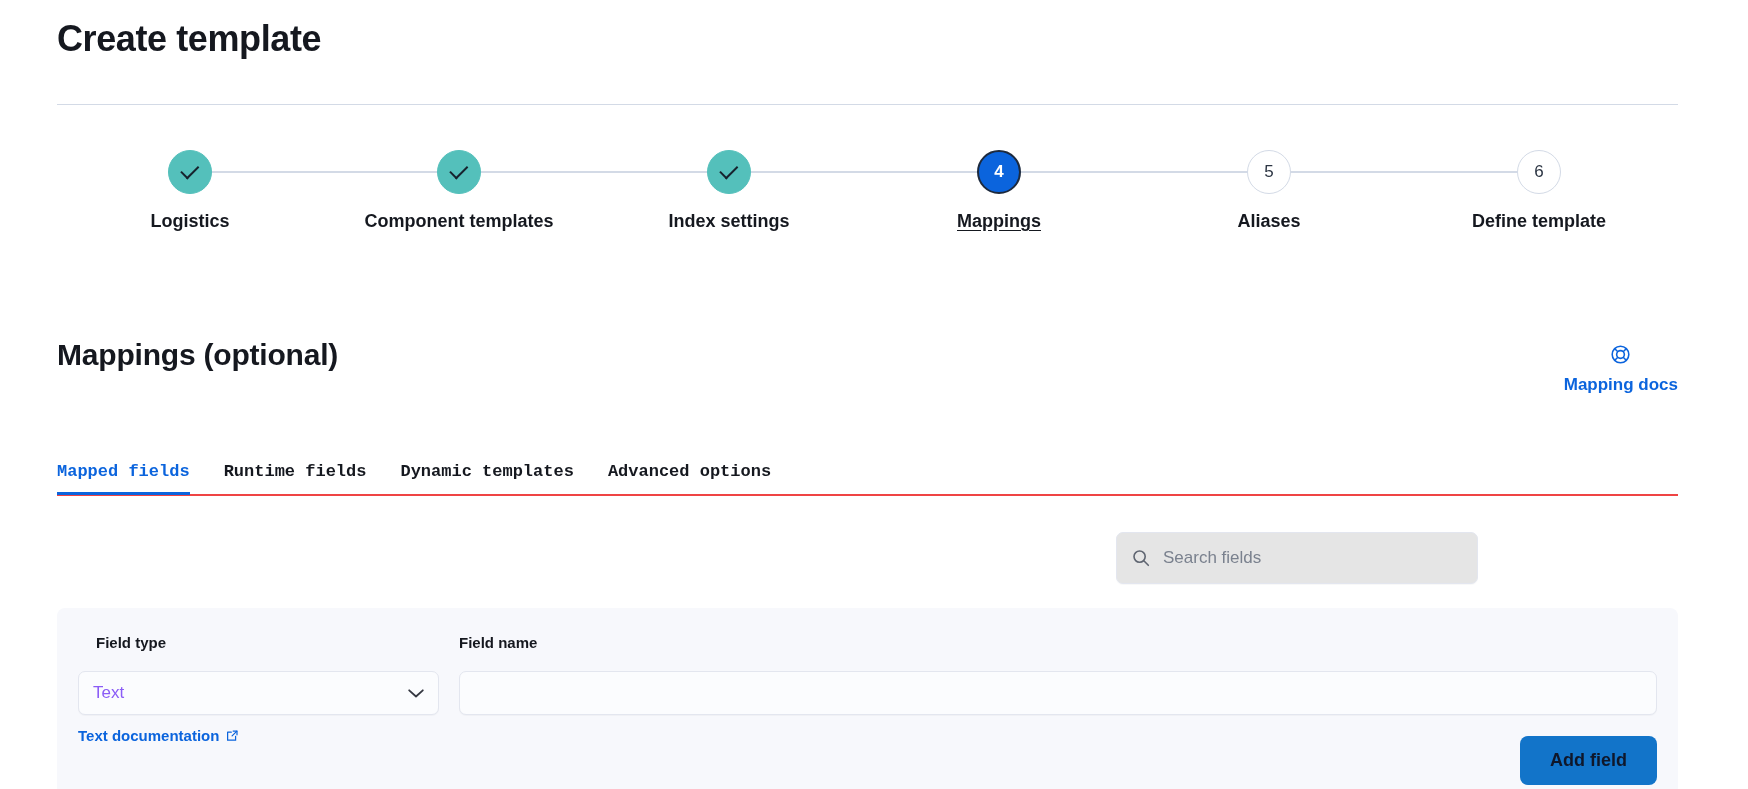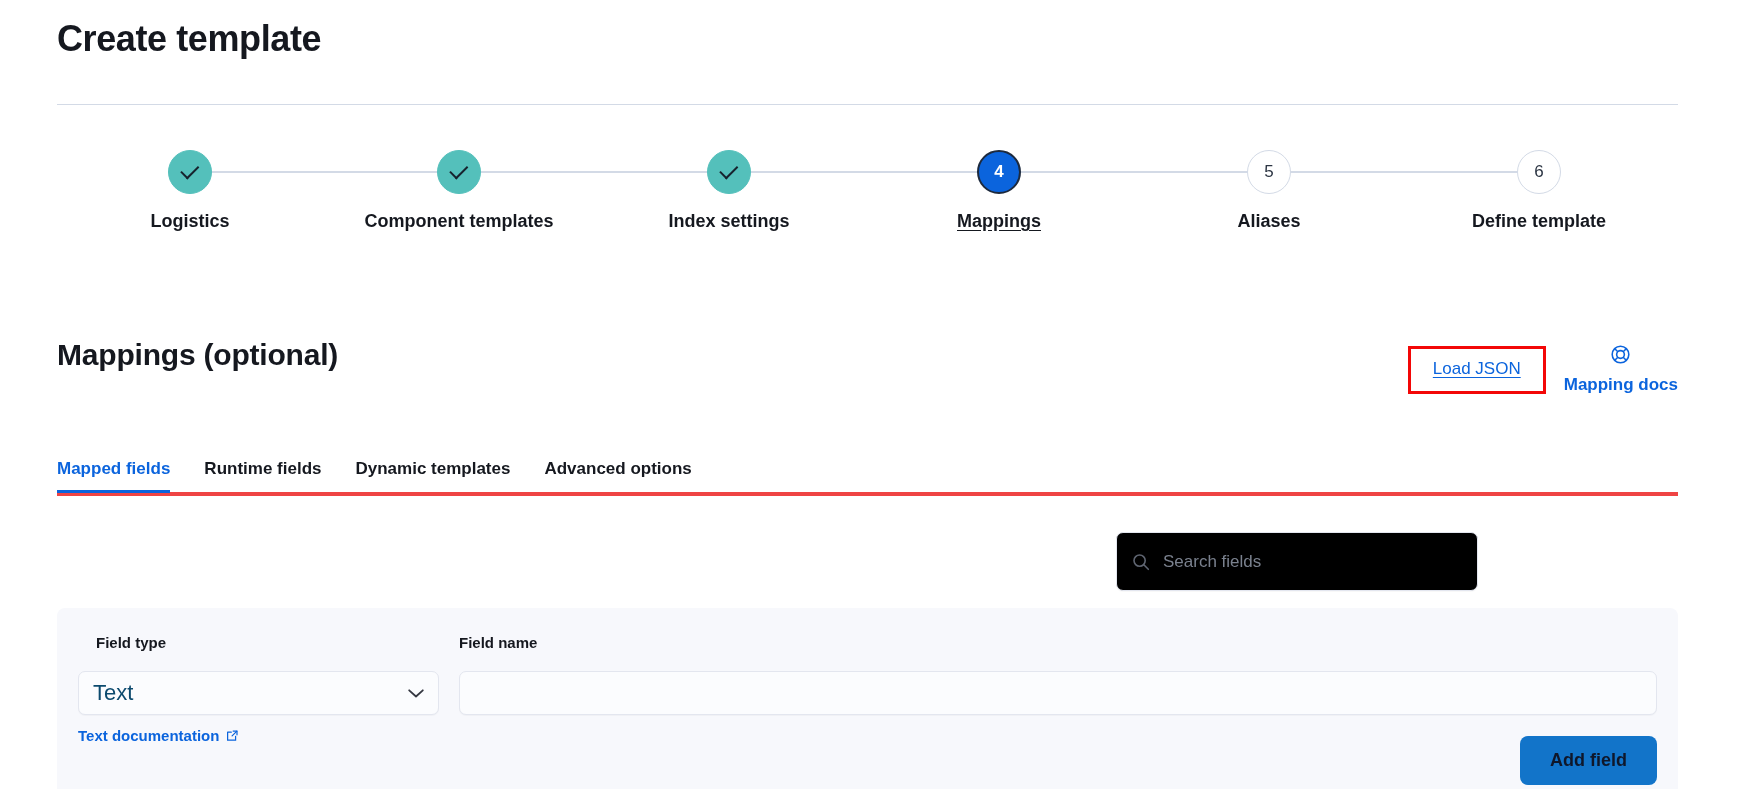--- a/index.html
+++ b/index.html
@@ -76,21 +76,21 @@
   .mapping-docs {
     display: flex; align-items: center; gap: 10px;
     color: #0b64dd; font-size: 17px; font-weight: 700; cursor: pointer; flex-direction: column;
   }
   .lifebuoy { width: 21px; height: 21px; display:block; }
 
   
   .tabs {
     position: absolute; left: 57px; top: 452px; width: 1621px;
     display: flex; align-items: flex-end; gap: 0;
-    border-bottom: 4px solid #ef4444; height: 44px;
+    border-bottom: 2px solid #ef4444; height: 44px; font-family: Liberation Mono, monospace;
   }
   .tab {
     font-size: 17px; font-weight: 700; color:#15181f;
     padding: 0 0 14px 0; margin-right: 34px; cursor: pointer;
     position: relative; top: 1px;
   }
   .tab.active { color:#0b64dd; box-shadow: inset 0 -3px 0 #0b64dd; }
 
   
   .define-row {
@@ -98,21 +98,21 @@
     font-size: 17px; color:#474c55;
   }
   .define-row .learn {
     color:#0b64dd; font-weight:700; text-decoration: none; cursor: pointer;
   }
   .ext-icon { display:inline-block; width:14px; height:14px; vertical-align: -1px; margin-left: 6px; }
 
   
   .search-box {
     position: absolute; right: 270px; top: 532px;
-    width: 362px; height: 59px; background:#000000;
+    width: 362px; height: 52px; background:#e5e5e5;
     border: 1px solid #e3e6ef; border-radius: 7px;
     display:flex; align-items:center; padding: 0 14px; gap: 12px;
     box-shadow: 0 1px 1px rgba(0,0,0,0.03);
   }
   .search-placeholder { font-size:17px; color:#7a818e; }
 
   
   .field-panel {
     position: absolute; left: 57px; top: 608px;
     width: 1621px; height: 181px;
@@ -120,21 +120,21 @@
   }
   .panel-label {
     position:absolute; font-size:15px; font-weight:700; color:#15181f;
   }
   .select-box {
     position:absolute; left: 21px; top: 63px; width: 361px; height: 44px;
     background:#fbfcfe; border:1px solid #e3e6ef; border-radius:7px;
     display:flex; align-items:center; justify-content:space-between;
     padding: 0 14px; cursor:pointer; box-shadow: 0 1px 1px rgba(0,0,0,0.03);
   }
-  .select-value { font-size:22px; color:#0c4a6e; }
+  .select-value { font-size:17px; color:#8b5cf6; }
   .chev { width:16px; height:9px; }
   .doc-link {
     position:absolute; left:21px; top: 119px;
     font-size:15px; font-weight:700; color:#0b64dd; cursor:pointer;
     display:flex; align-items:center;
   }
   .name-input {
     position:absolute; left: 402px; top: 63px; width: 1198px; height: 44px;
     background:#fbfcfe; border:1px solid #e3e6ef; border-radius:7px;
     box-shadow: 0 1px 1px rgba(0,0,0,0.03);
@@ -196,23 +196,20 @@
       <div class="step-circle todo">
         <span>6</span>
       </div>
       <div class="step-label">Define template</div>
     </div>
   </div>
 
   <div class="section-title">Mappings (optional)</div>
 
   <div class="head-actions">
-    <div class="redbox">
-      <span class="link-blue">Load JSON</span>
-    </div>
     <div class="mapping-docs">
       <svg class="lifebuoy" viewBox="0 0 24 24">
         <circle cx="12" cy="12" r="9.5" fill="none" stroke="#0b64dd" stroke-width="1.8"></circle>
         <circle cx="12" cy="12" r="4.4" fill="none" stroke="#0b64dd" stroke-width="1.8"></circle>
         <line x1="5.2" y1="5.2" x2="8.9" y2="8.9" stroke="#0b64dd" stroke-width="1.8"></line>
         <line x1="15.1" y1="15.1" x2="18.8" y2="18.8" stroke="#0b64dd" stroke-width="1.8"></line>
         <line x1="18.8" y1="5.2" x2="15.1" y2="8.9" stroke="#0b64dd" stroke-width="1.8"></line>
         <line x1="8.9" y1="15.1" x2="5.2" y2="18.8" stroke="#0b64dd" stroke-width="1.8"></line>
       </svg>
       <span>Mapping docs</span>

